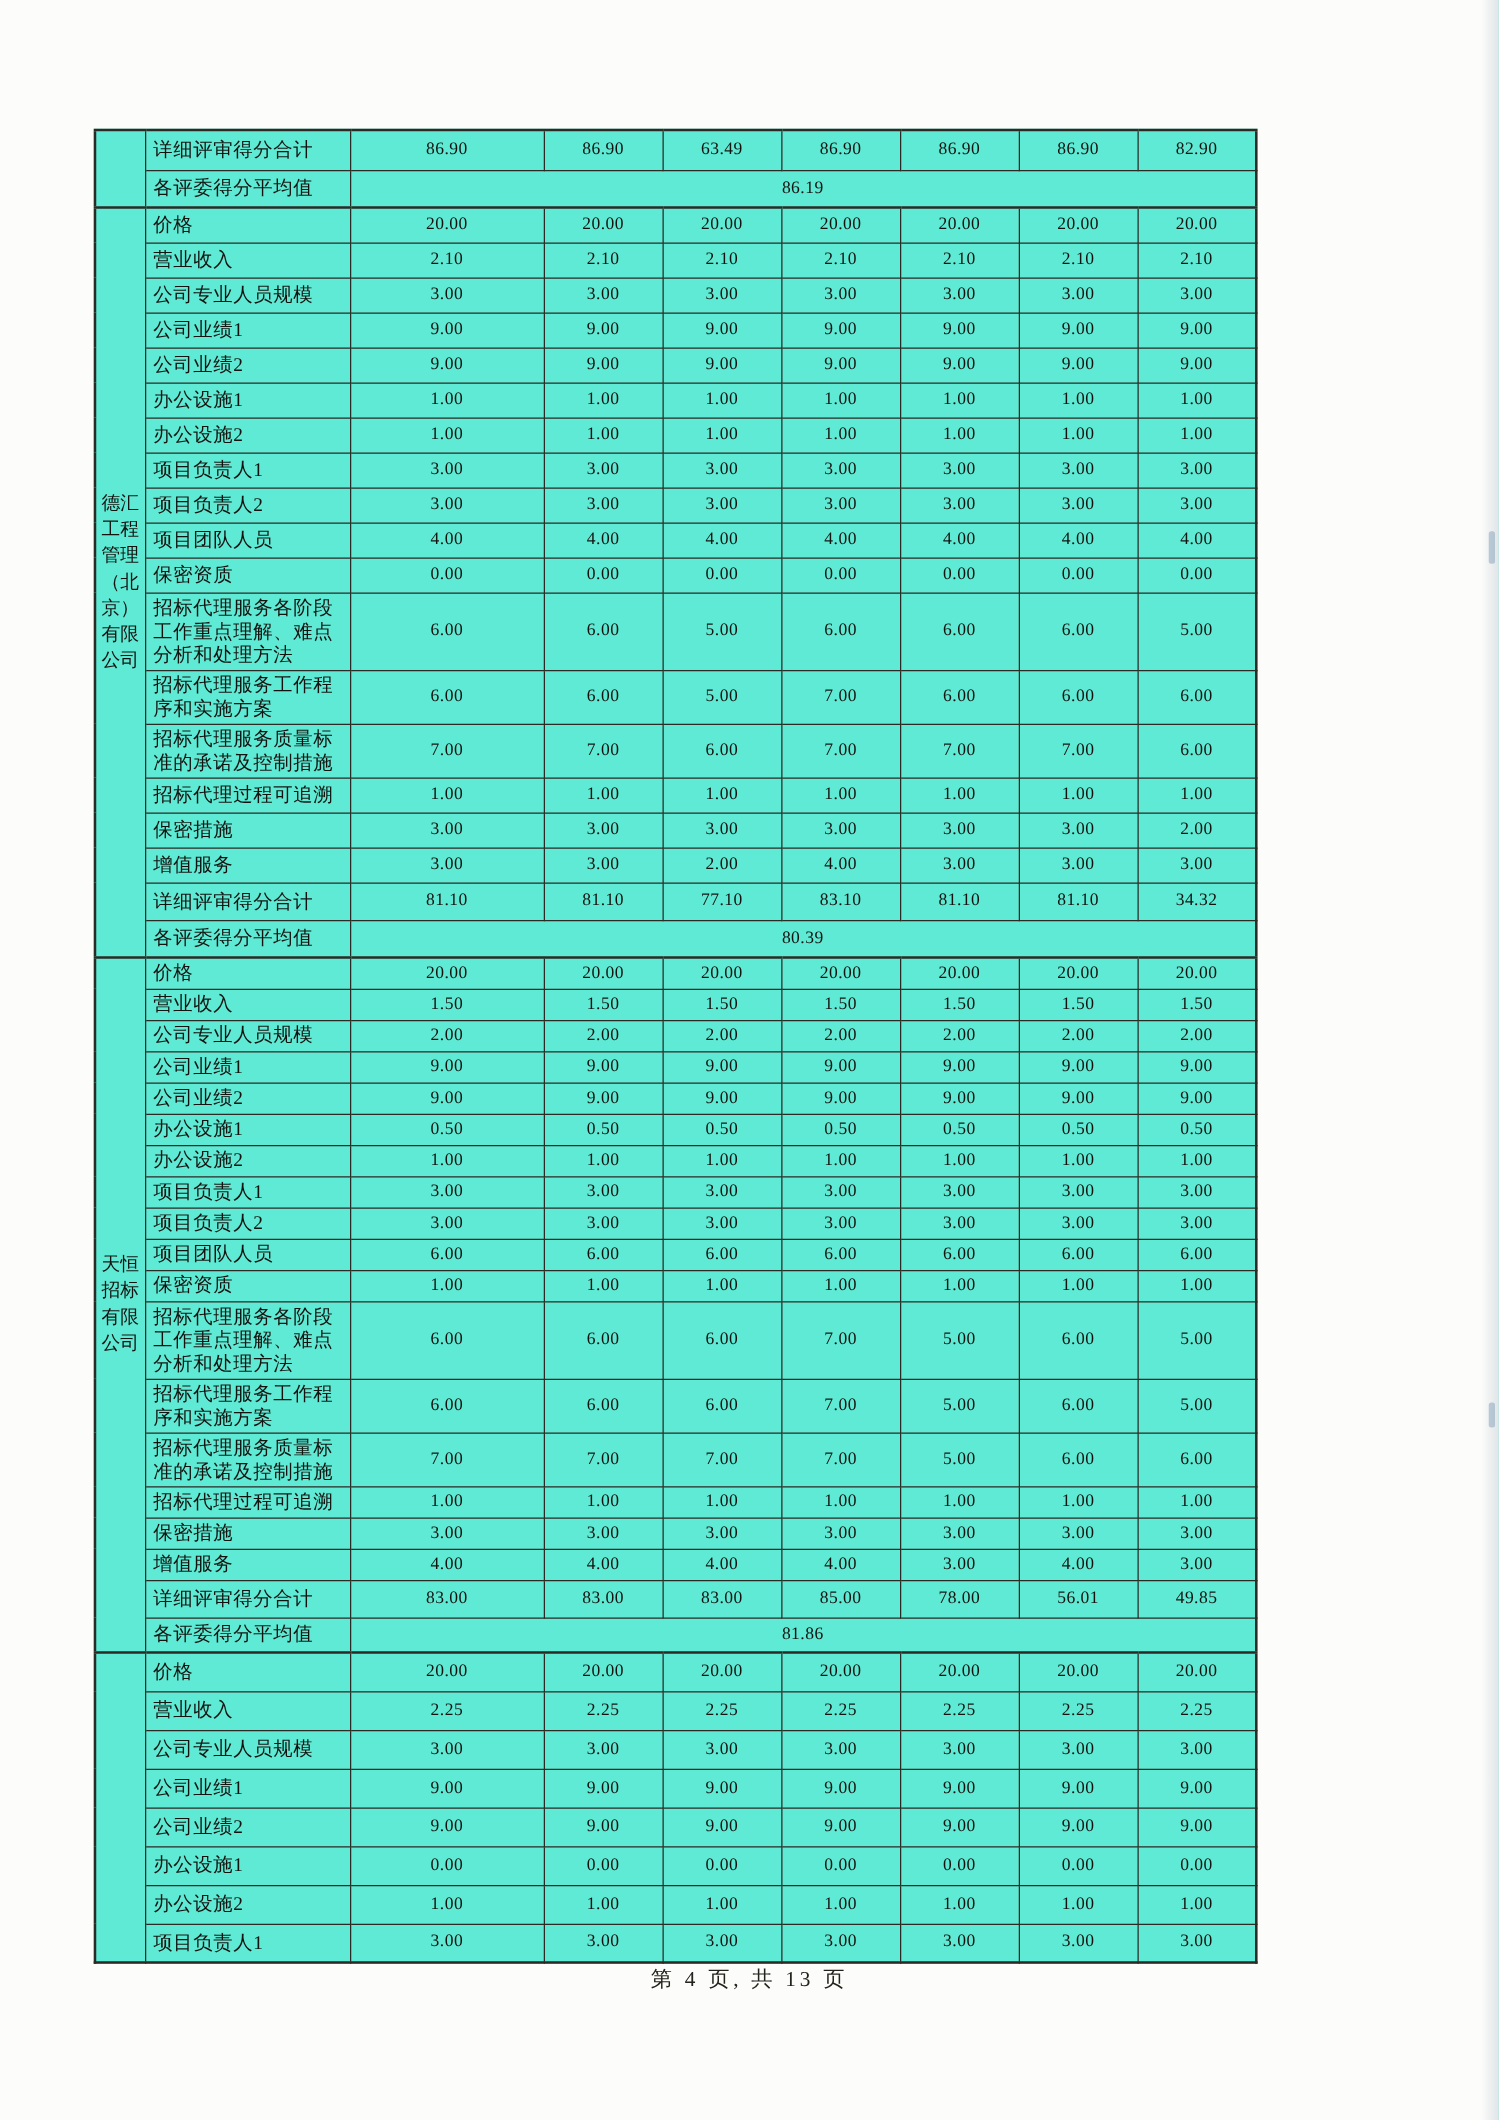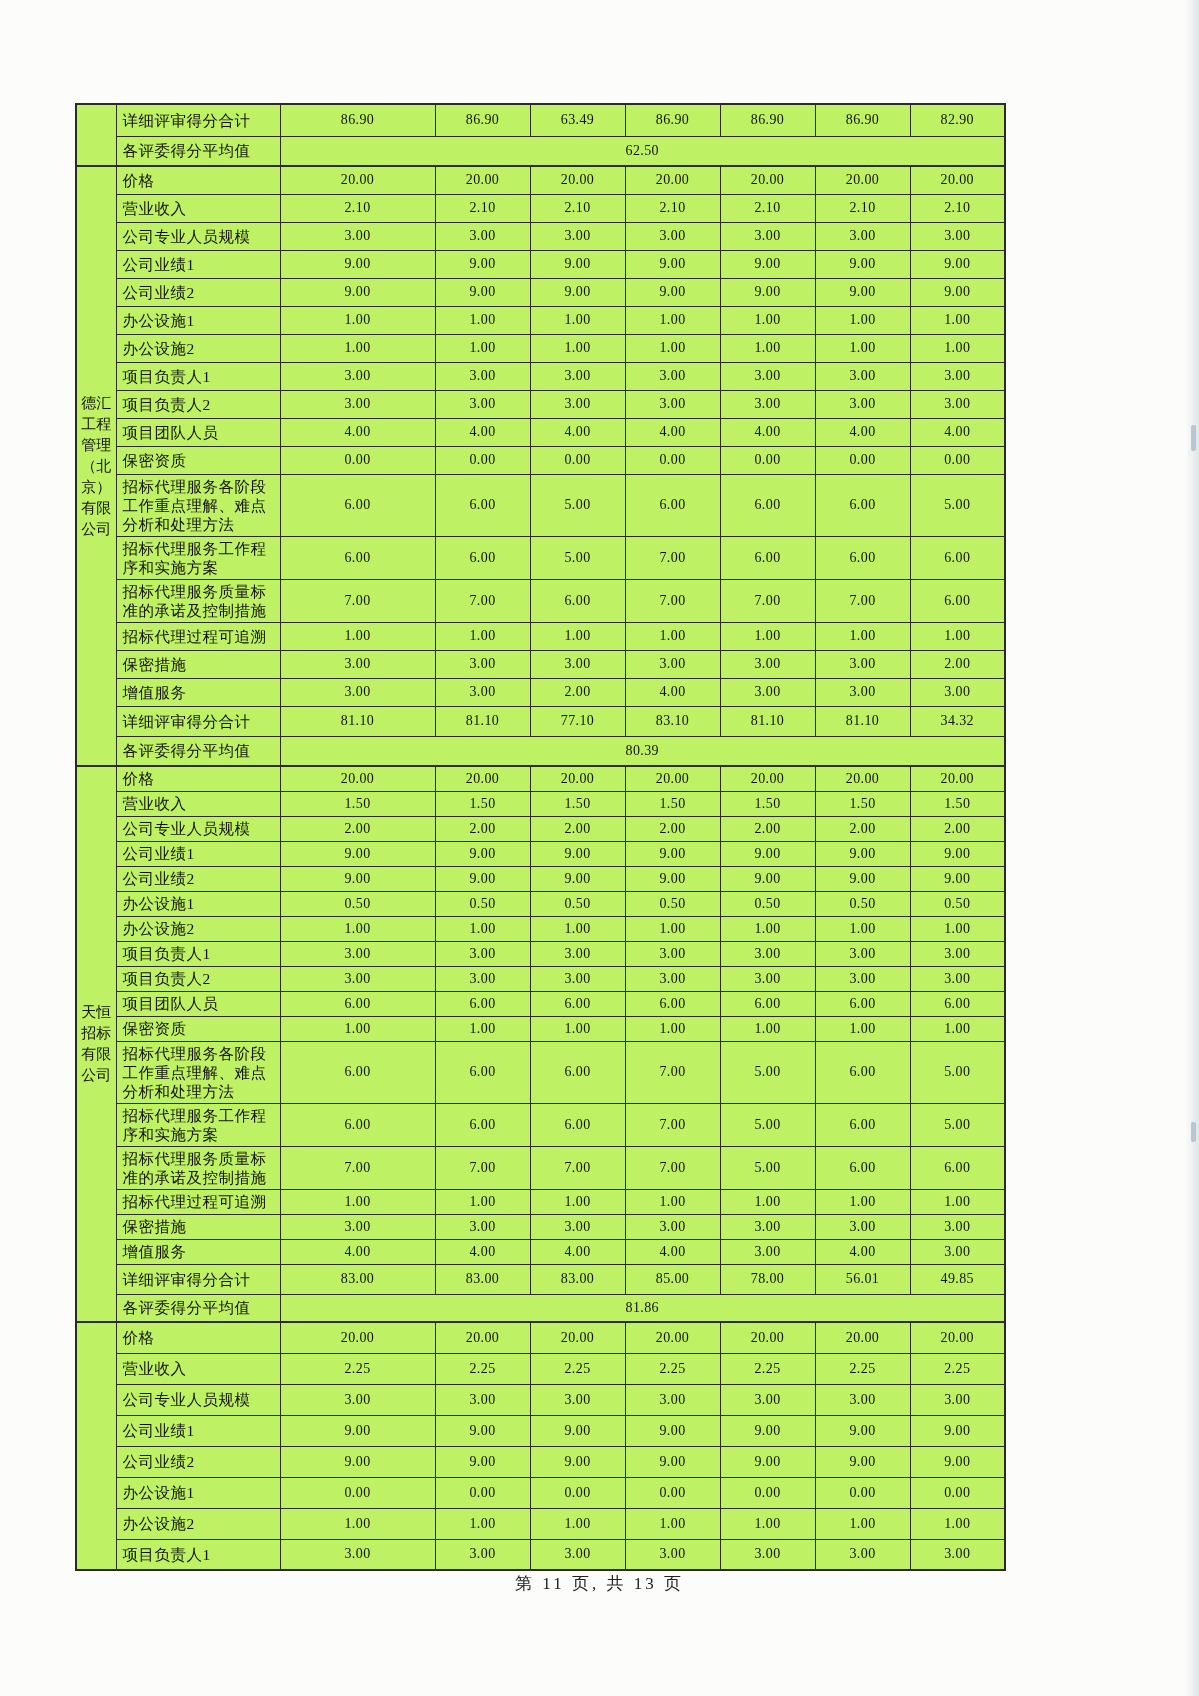--- a/index.html
+++ b/index.html
@@ -18,21 +18,21 @@
   .scan-mark{
     position:absolute;right:3px;width:5px;border-radius:2px;
     background:rgba(120,150,178,0.45);
   }
   .scan-mark.m1{top:425px;height:26px;}
   .scan-mark.m2{top:1122px;height:20px;}
 
   table.eval{
     position:absolute;left:75px;top:103px;
     border-collapse:collapse;table-layout:fixed;
-    background:#bef264;
+    background:#5eead4;
   }
   table.eval, table.eval td{
     border:1.5px solid #2b2a24;
   }
   table.eval{border-width:2px;}
   td{vertical-align:middle;overflow:hidden;}
 
   td.company-cell{
     font-size:15px;line-height:21px;text-align:center;
     word-break:break-all;padding:2px 3px;color:#141310;
@@ -75,21 +75,21 @@
         <td class="num">86.90</td>
         <td class="num">86.90</td>
         <td class="num">63.49</td>
         <td class="num">86.90</td>
         <td class="num">86.90</td>
         <td class="num">86.90</td>
         <td class="num">82.90</td>
       </tr>
       <tr style="height: 30px;">
         <td class="label-cell">各评委得分平均值</td>
-        <td colspan="7" class="num">62.50</td>
+        <td colspan="7" class="num">86.19</td>
       </tr>
       <tr class="sec-first" style="height: 28px;">
         <td class="company-cell" rowspan="19">德汇工程管理（北京）有限公司</td>
         <td class="label-cell">价格</td>
         <td class="num">20.00</td>
         <td class="num">20.00</td>
         <td class="num">20.00</td>
         <td class="num">20.00</td>
         <td class="num">20.00</td>
         <td class="num">20.00</td>
@@ -531,17 +531,17 @@
         <td class="num">3.00</td>
         <td class="num">3.00</td>
         <td class="num">3.00</td>
         <td class="num">3.00</td>
         <td class="num">3.00</td>
         <td class="num">3.00</td>
       </tr>
     </tbody>
 </table>
 
-<div class="page-footer">第 11 页, 共 13 页</div>
+<div class="page-footer">第 4 页, 共 13 页</div>
 
 <div class="scan-edge"></div>
 <div class="scan-mark m1"></div>
 <div class="scan-mark m2"></div>
 
 </body></html>

